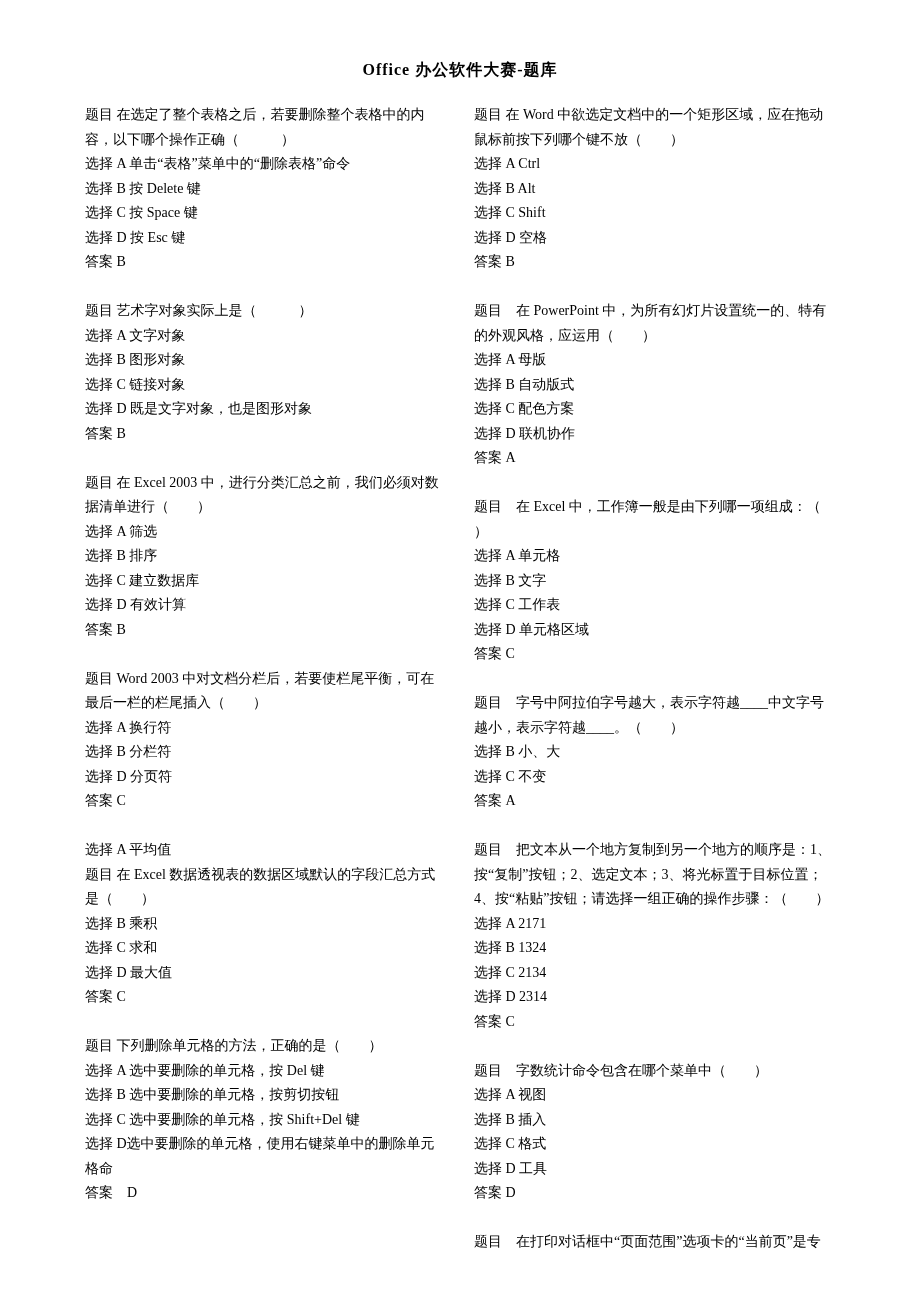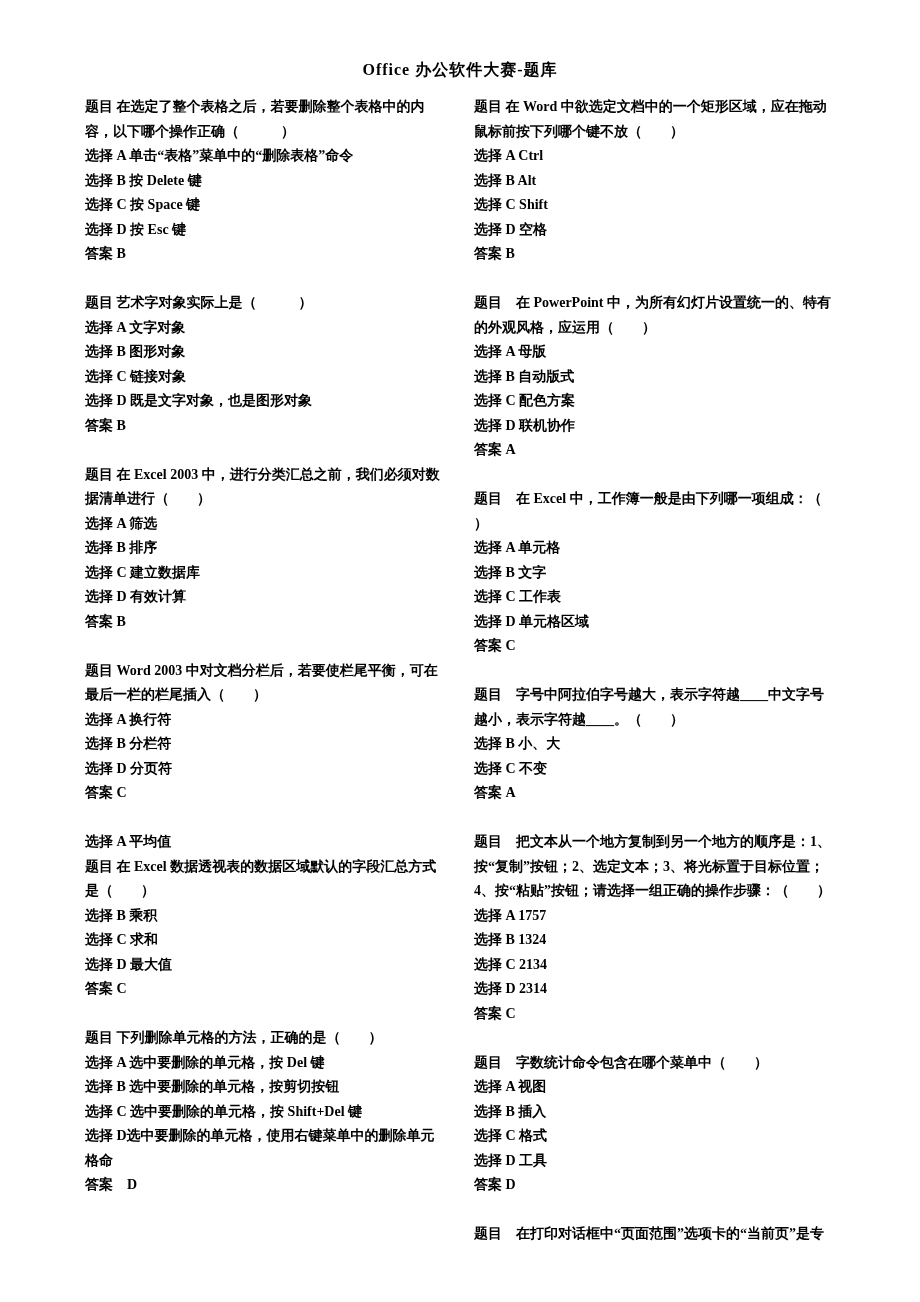--- a/index.html
+++ b/index.html
@@ -12,27 +12,26 @@
     width: 920px;
   }
   .page {
     padding: 60px 85px 40px 85px;
     box-sizing: border-box;
   }
   .title {
     text-align: center;
     font-weight: bold;
     font-size: 16px;
-    margin-bottom: 14px;
+    margin-bottom: 22px;
     letter-spacing: 1px;
   }
   .columns {
     column-count: 2;
     column-gap: 28px;
-    font-weight: bold;
   }
   .line {
     line-height: 1.75;
     white-space: normal;
     word-break: break-all;
   }
   .blank {
     height: 1.75em;
   }
 </style>
@@ -103,21 +102,21 @@
       <div class="line">选择 C 工作表</div>
       <div class="line">选择 D 单元格区域</div>
       <div class="line">答案 C</div>
       <div class="blank"></div>
       <div class="line">题目　字号中阿拉伯字号越大，表示字符越____中文字号越小，表示字符越____。（　　）</div>
       <div class="line">选择 B 小、大</div>
       <div class="line">选择 C 不变</div>
       <div class="line">答案 A</div>
       <div class="blank"></div>
       <div class="line">题目　把文本从一个地方复制到另一个地方的顺序是：1、按“复制”按钮；2、选定文本；3、将光标置于目标位置；4、按“粘贴”按钮；请选择一组正确的操作步骤：（　　）</div>
-      <div class="line">选择 A 1757</div>
+      <div class="line">选择 A 2171</div>
       <div class="line">选择 B 1324</div>
       <div class="line">选择 C 2134</div>
       <div class="line">选择 D 2314</div>
       <div class="line">答案 C</div>
       <div class="blank"></div>
       <div class="line">题目　字数统计命令包含在哪个菜单中（　　）</div>
       <div class="line">选择 A 视图</div>
       <div class="line">选择 B 插入</div>
       <div class="line">选择 C 格式</div>
       <div class="line">选择 D 工具</div>

